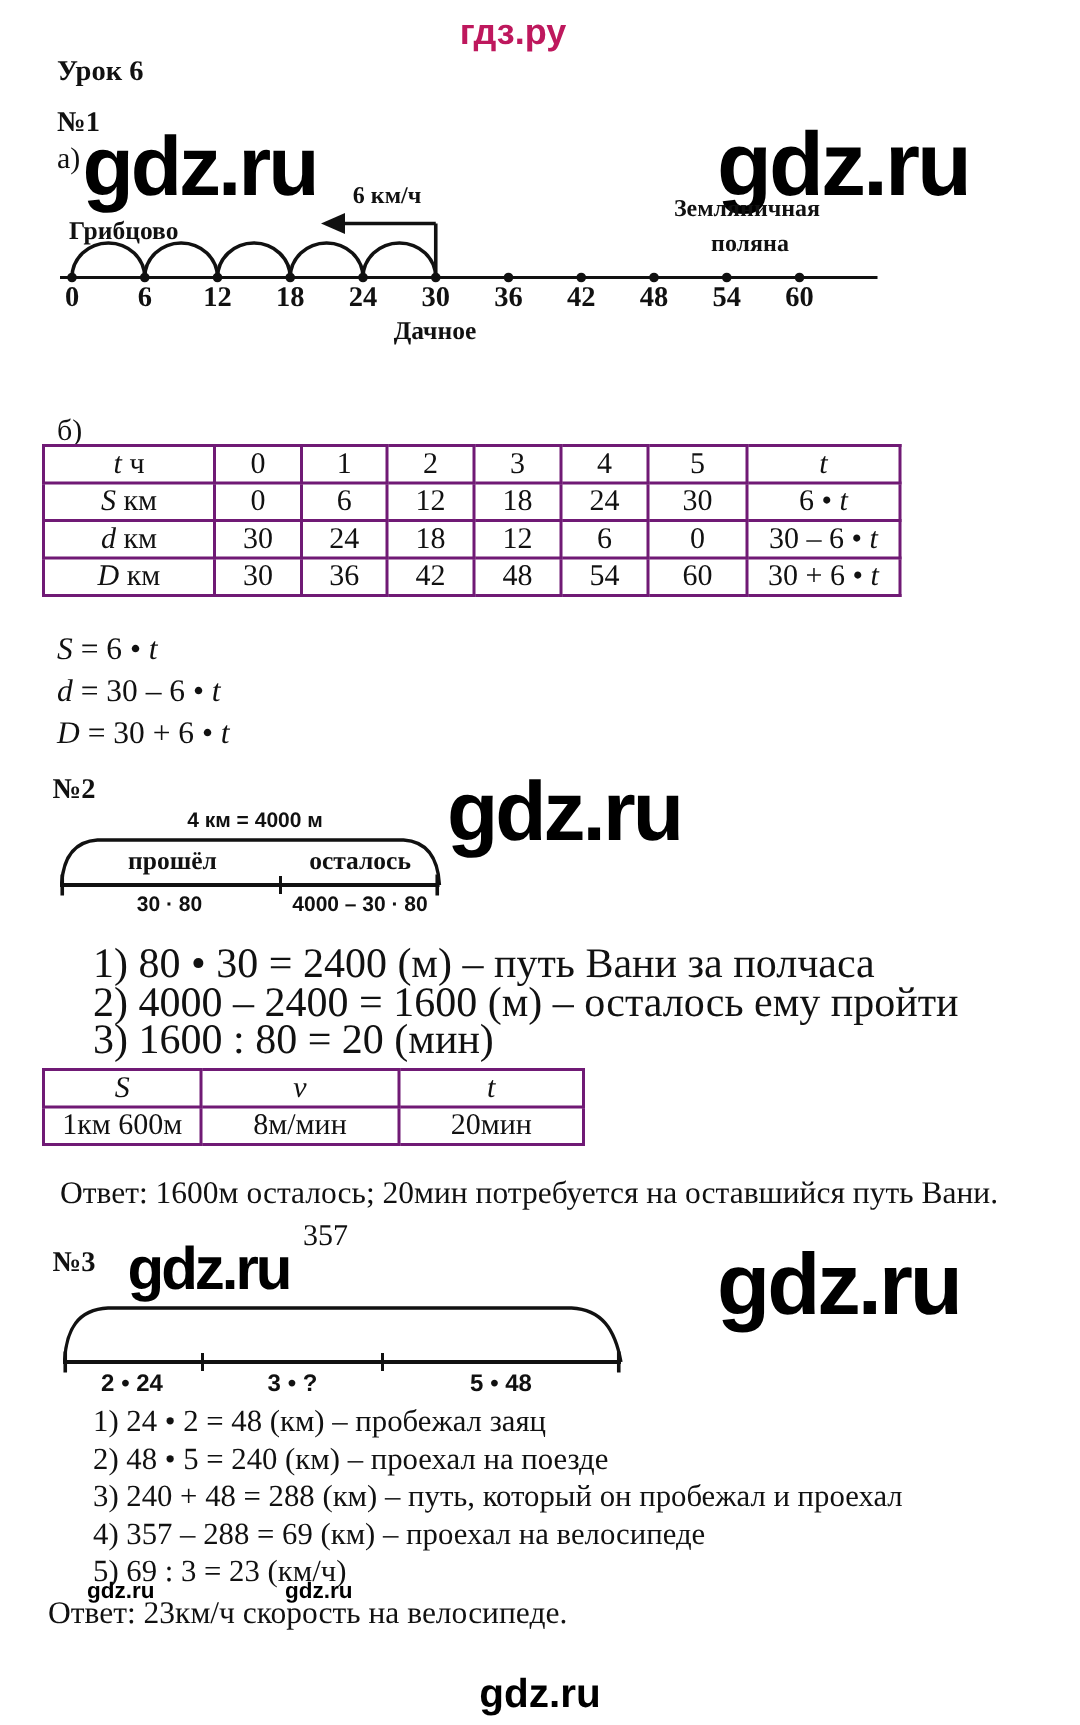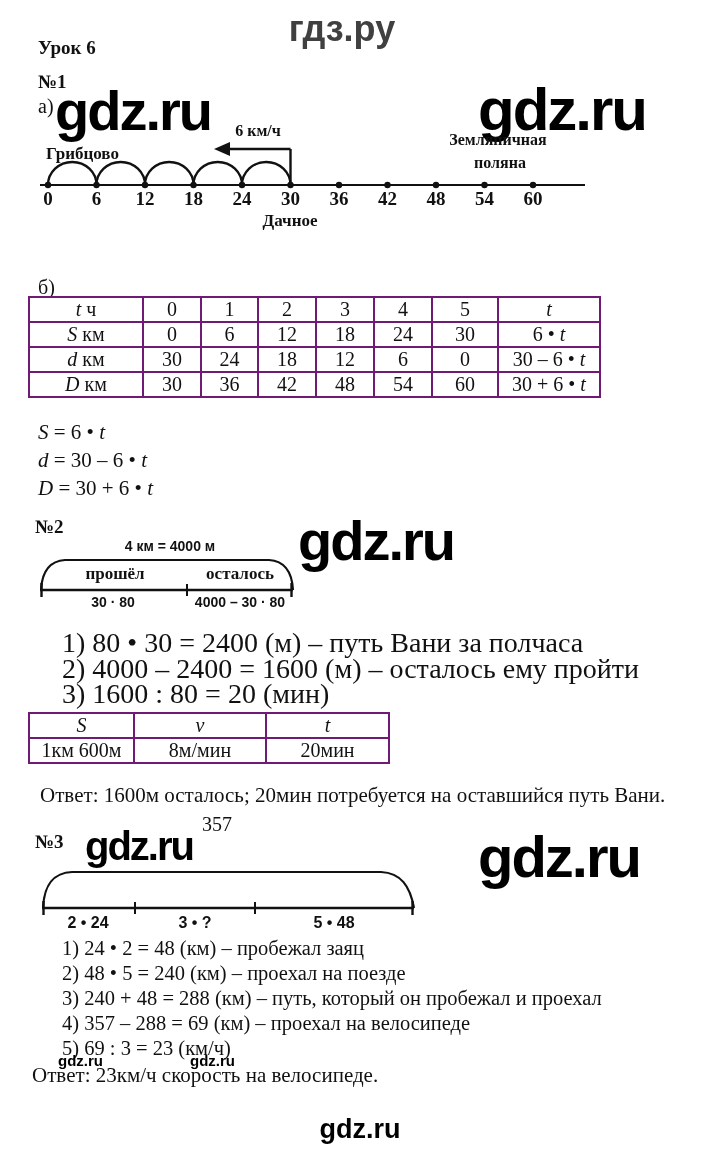--- a/index.html
+++ b/index.html
@@ -1,21 +1,21 @@
 <!DOCTYPE html>
 <html><head>
 <meta charset="utf-8">
 <style>
   html,body{margin:0;padding:0;background:#e8e8e8;}
   .page{position:relative;width:720px;height:1150px;background:#fff;color:#111;
         font-family:"Liberation Serif",serif;overflow:hidden;margin:0 auto;}
   .abs{position:absolute;}
   .ctr{transform:translateX(-50%);white-space:nowrap;}
   .logo-top{position:absolute;top:8px;left:0;width:684px;text-align:center;
-            font-family:"Liberation Sans",sans-serif;font-weight:bold;font-size:36px;color:#404040;}
+            font-family:"Liberation Sans",sans-serif;font-weight:bold;font-size:24px;color:#be185d;}
   .logo-bottom{position:absolute;top:1114px;left:0;width:720px;text-align:center;
             font-family:"Liberation Sans",sans-serif;font-weight:bold;font-size:27px;color:#000;}
   .wm{position:absolute;font-family:"Liberation Sans",sans-serif;font-weight:bold;
       letter-spacing:-2px;color:#000;line-height:1;white-space:nowrap;}
   .hlabel{position:absolute;font-weight:bold;font-size:19px;white-space:nowrap;}
   .dlabel{position:absolute;font-weight:bold;font-size:17px;white-space:nowrap;}
   .tick-num{position:absolute;font-weight:bold;font-size:19px;transform:translateX(-50%);}
   .ans{position:absolute;font-size:21px;white-space:nowrap;}
   .steps{position:absolute;font-size:28px;line-height:25.5px;white-space:nowrap;}
   table.t{border-collapse:collapse;position:absolute;table-layout:fixed;background:#fff;}

